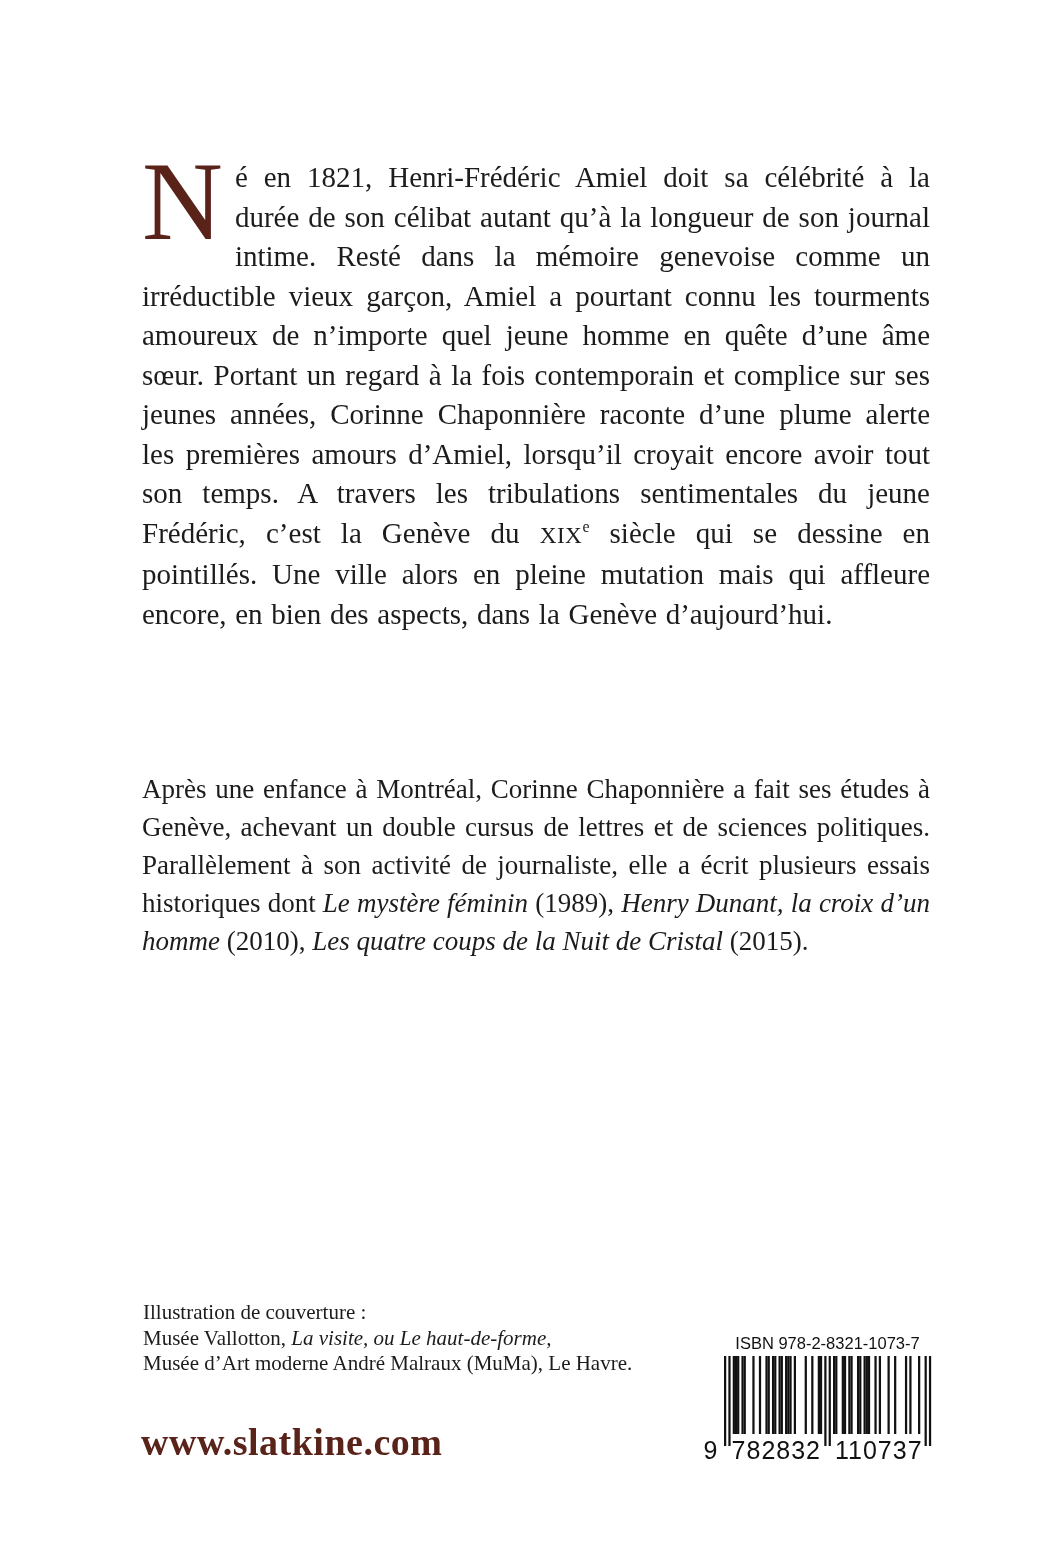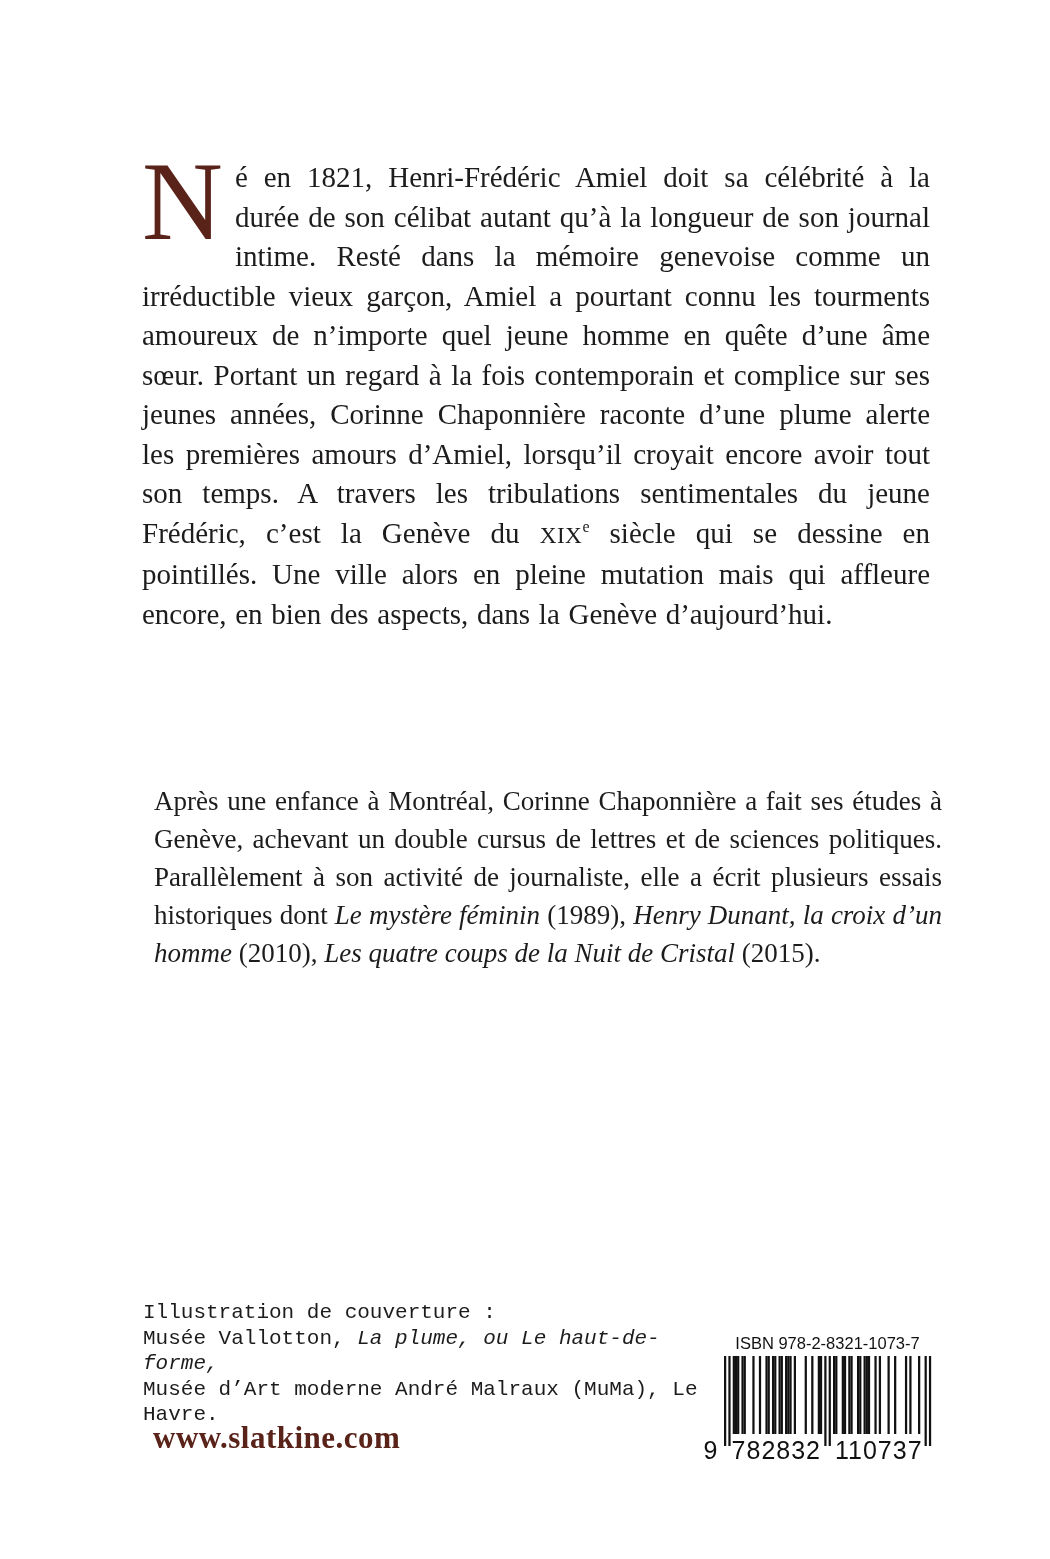--- a/index.html
+++ b/index.html
@@ -37,44 +37,42 @@
   .century-sup {
     font-size: 0.55em;
     vertical-align: super;
     line-height: 0;
   }
   .bio {
     position: absolute;
     left: 142px;
     top: 770px;
     width: 788px;
-    margin: 12px;
+    margin: 0;
     font-size: 27px;
     line-height: 38px;
     text-align: justify;
   }
   .bio em, .credits em { font-style: italic; }
   .credits {
     position: absolute;
     left: 143px;
     top: 1300px;
     width: 560px;
     font-size: 21px;
     line-height: 25.5px;
-    font-family: Liberation Mono, monospace;
   }
   .website {
     position: absolute;
     left: 141px;
     top: 1420px;
-    font-size: 31px;
+    font-size: 38px;
     font-weight: bold;
     letter-spacing: 0.5px;
     color: #5a231a;
-    margin-left: 12px;
   }
   .barcode {
     position: absolute;
     left: 700px;
     top: 1334px;
     width: 234px;
     height: 128px;
   }
   .barcode rect { fill: #111111; }
   .isbn-label {
@@ -93,21 +91,21 @@
 <body>
 
 <div class="page">
 
   <p class="synopsis"><span class="dropcap">N</span><span>é en 1821, Henri-Frédéric Amiel doit sa célébrité à la durée de son célibat autant qu’à la longueur de son journal intime. Resté dans la mémoire genevoise comme un irréductible vieux garçon, Amiel a pourtant connu les tourments amoureux de n’importe quel jeune homme en quête d’une âme sœur. Portant un regard à la fois contemporain et complice sur ses jeunes années, Corinne Chaponnière raconte d’une plume alerte les premières amours d’Amiel, lorsqu’il croyait encore avoir tout son temps. A travers les tribulations sentimentales du jeune Frédéric, c’est la Genève du </span><span class="smallcaps">XIX</span><span class="century-sup">e</span><span> siècle qui se dessine en pointillés. Une ville alors en pleine mutation mais qui affleure encore, en bien des aspects, dans la Genève d’aujourd’hui.</span></p>
 
   <p class="bio"><span>Après une enfance à Montréal, Corinne Chaponnière a fait ses études à Genève, achevant un double cursus de lettres et de sciences politiques. Parallèlement à son activité de journaliste, elle a écrit plusieurs essais historiques dont </span><em>Le mystère féminin</em><span> (1989), </span><em>Henry Dunant, la croix d’un homme</em><span> (2010), </span><em>Les quatre coups de la Nuit de Cristal</em><span> (2015).</span></p>
 
   <div class="credits">
     <div>Illustration de couverture :</div>
-    <div><span>Musée Vallotton, </span><em>La plume, ou Le haut-de-forme,</em></div>
+    <div><span>Musée Vallotton, </span><em>La visite, ou Le haut-de-forme,</em></div>
     <div>Musée d’Art moderne André Malraux (MuMa), Le Havre.</div>
   </div>
 
   <div class="website">www.slatkine.com</div>
 
   <svg class="barcode" viewBox="-24 0 234 128" xmlns="http://www.w3.org/2000/svg">
     <text class="isbn-label" x="103.5" y="15" text-anchor="middle">ISBN  978-2-8321-1073-7</text>
     <g id="bars">
         <rect x="0.00" y="22" width="2.24" height="90"></rect>
         <rect x="4.36" y="22" width="2.24" height="90"></rect>

